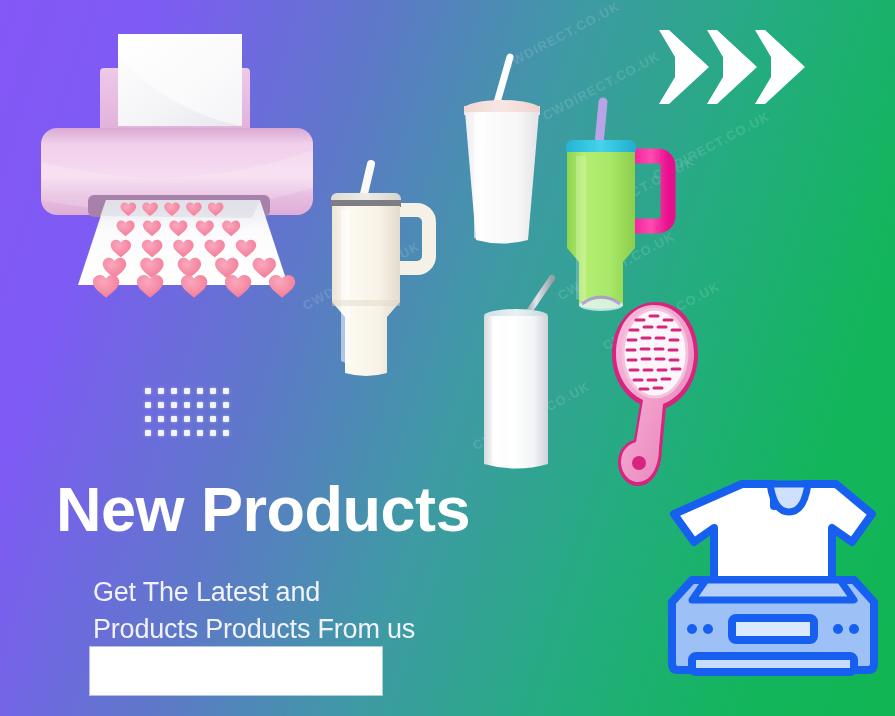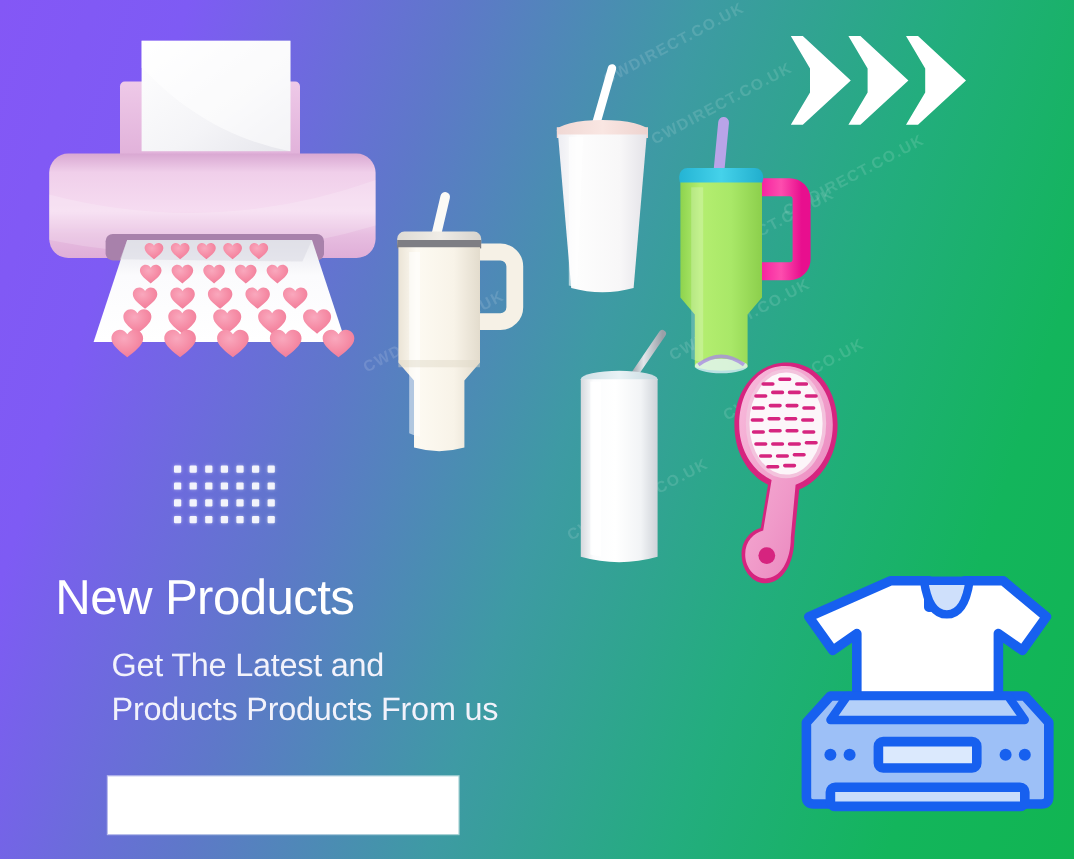--- a/index.html
+++ b/index.html
@@ -28,26 +28,26 @@
   .chev svg{display:block;}
 
   
   .dotgrid{position:absolute;left:145px;top:388px;display:grid;
     grid-template-columns:repeat(7,13px);grid-template-rows:repeat(4,14px);}
   .dotgrid i{width:6px;height:6px;background:#ffffff;border-radius:1px;opacity:.92;
     display:block;box-shadow:0 0 3px rgba(255,255,255,.5);}
 
   
   .title{
-    position:absolute;left:46px;top:478px;
-    font-size:41px;line-height:1;font-weight:400;color:#ffffff;
+    position:absolute;left:56px;top:478px;
+    font-size:63px;line-height:1;font-weight:700;color:#ffffff;
     letter-spacing:-0.5px;
   }
   .subtitle{
-    position:absolute;left:93px;top:536px;
+    position:absolute;left:93px;top:574px;
     font-size:27px;line-height:1.36;font-weight:400;color:#f2f2fb;
     letter-spacing:-0.2px;
   }
   .cta-box{
     position:absolute;left:90px;top:647px;width:292px;height:48px;
     background:#ffffff;box-shadow:0 0 0 1px rgba(255,255,255,.55);
   }
 
   
   .prod{position:absolute;}

